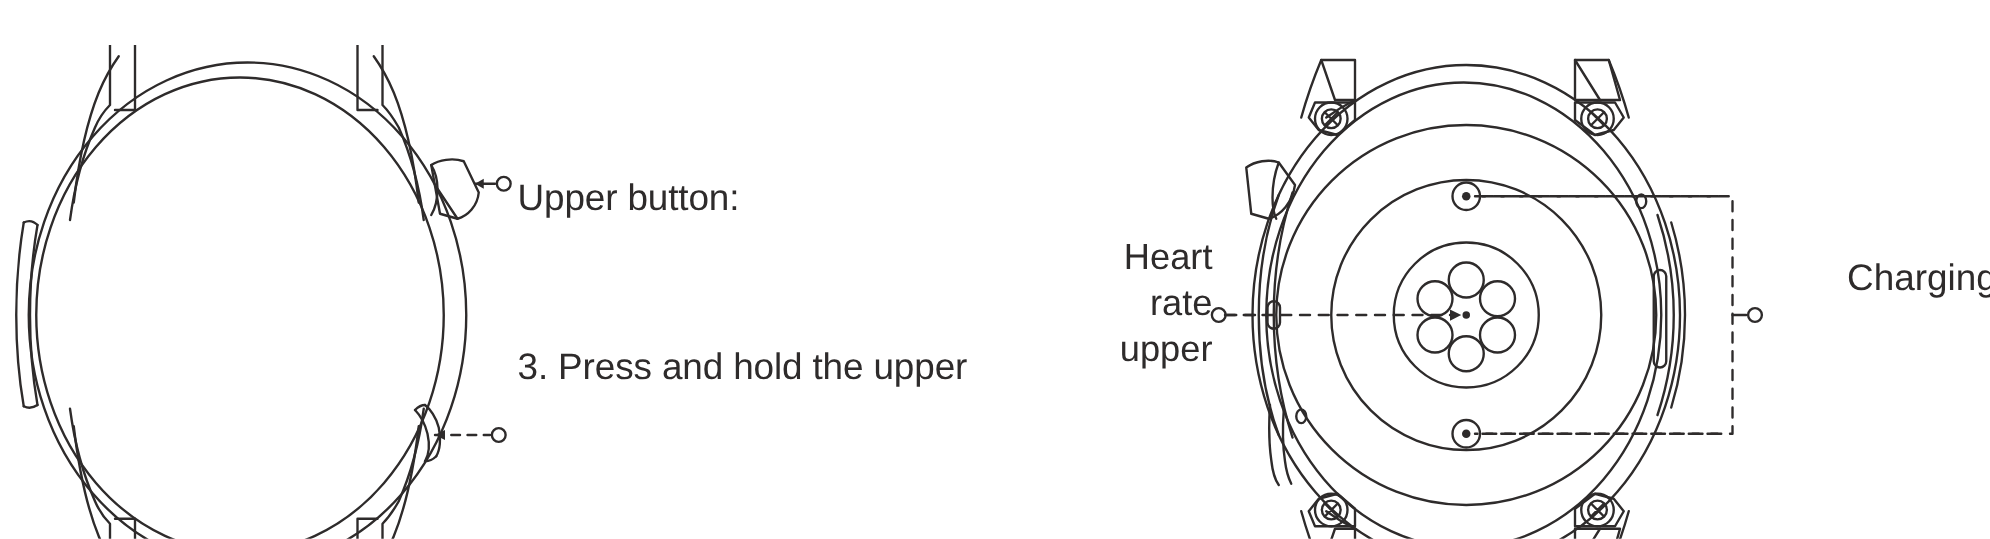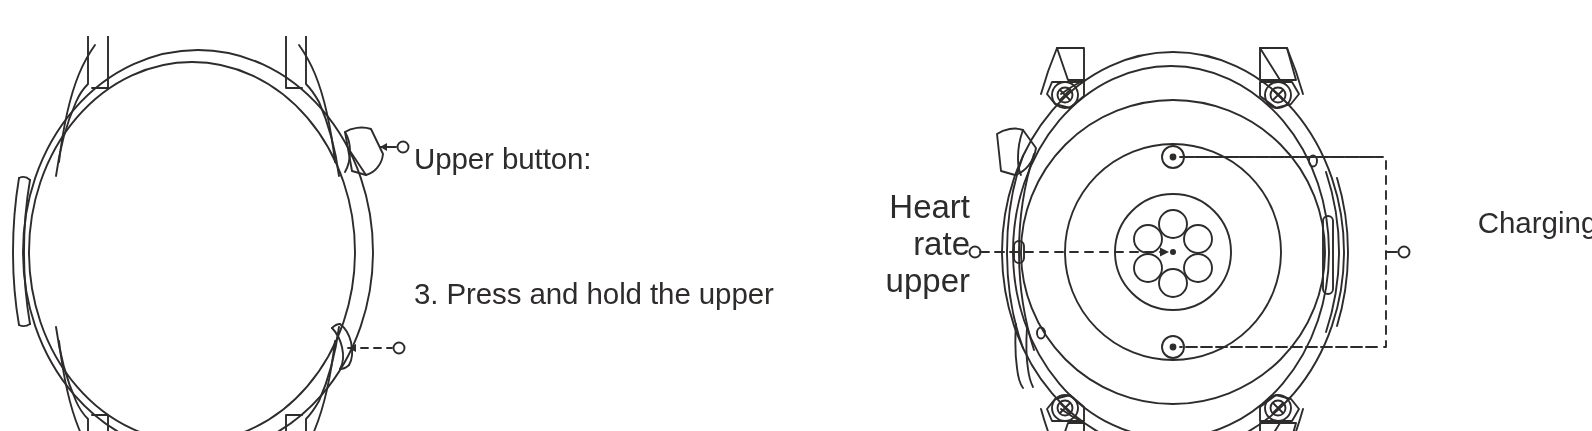--- a/index.html
+++ b/index.html
@@ -22,21 +22,21 @@
     letter-spacing:-0.1px;
     color:#2e2b2b;
     white-space:pre;
   }
   #instructions .ln{display:block;height:45px;}
 
   
   #heart-label{
     position:absolute;left:830px;top:152px;width:140px;
     text-align:right;
-    font-size:33px;line-height:37px;
+    font-size:29px;line-height:37px;
     color:#2e2b2b;
   }
   #charging-label{
     position:absolute;left:1450px;top:168px;width:175px;
     text-align:center;
     font-size:29.5px;line-height:37px;
     color:#2e2b2b;
   }
   .lbl-ln{display:block;white-space:nowrap;}
 </style>

